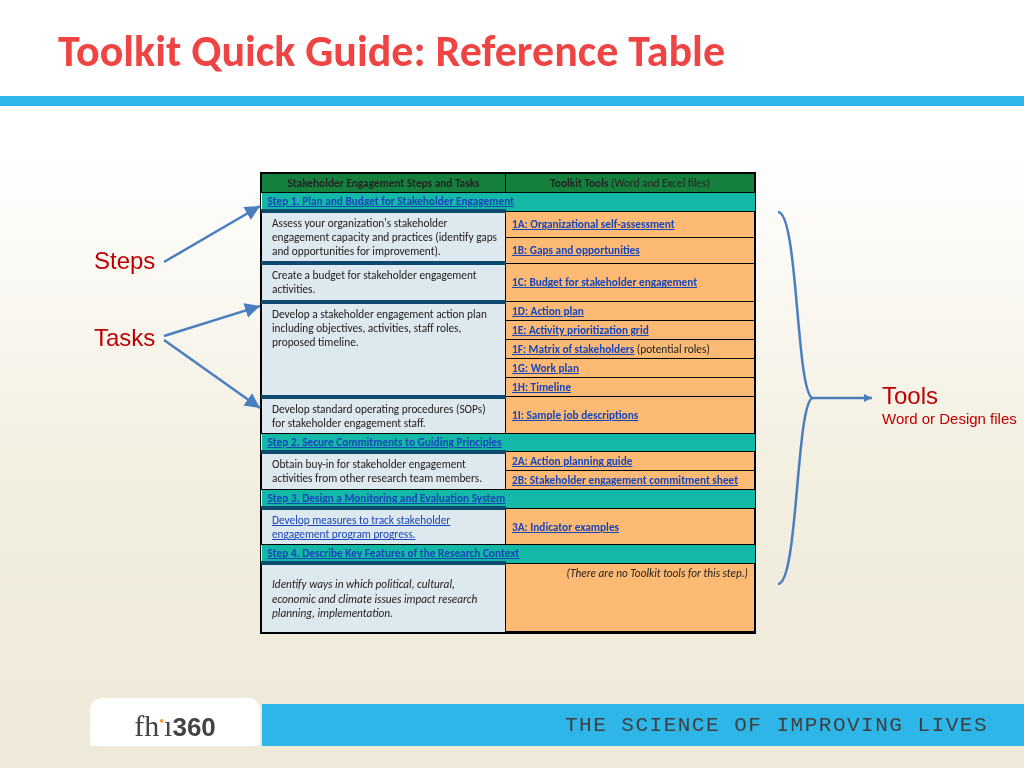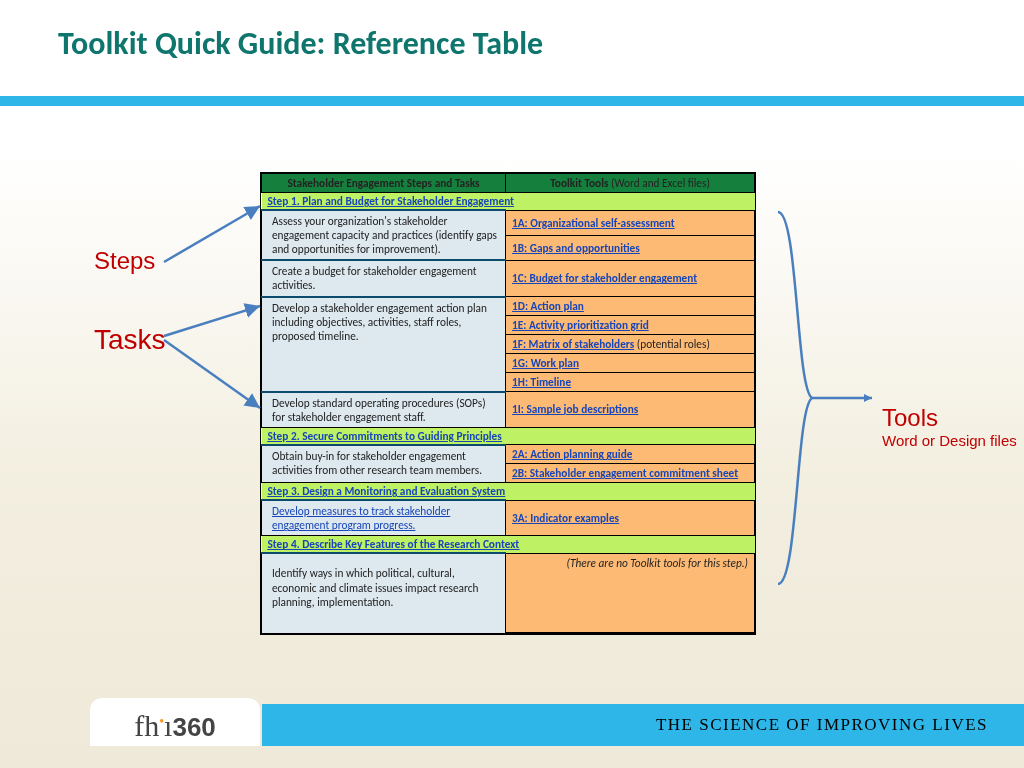--- a/index.html
+++ b/index.html
@@ -1,50 +1,50 @@
 <!DOCTYPE html>
 <html><head>
 <meta charset="utf-8">
 <style>
   * { box-sizing: border-box; margin: 0; padding: 0; }
   html, body { width: 1024px; height: 768px; font-family: Calibri, Arial, sans-serif; overflow: hidden; }
   body { background: linear-gradient(180deg, #ffffff 0%, #ffffff 20%, #f3efe1 60%, #eee9d8 100%); position: relative; }
 
-  .title { position: absolute; left: 58px; top: 24px; font-size: 32px; font-weight: 700; color: #0f766e; }
+  .title { position: absolute; left: 58px; top: 24px; font-size: 44px; font-weight: 700; color: #ef4444; }
   .blue-rule { position: absolute; left: 0; top: 96px; width: 1024px; height: 10px; background: #2eb6e8; }
 
   .content { position: absolute; left: 260px; top: 172px; width: 496px; border: 1.5px solid #000; border-bottom: 2px solid #000; }
 
   table.ref { width: 100%; border-collapse: collapse; font-size: 11.3px; color: #222; }
   table.ref th { background: #15803d; border: 1px solid #000; border-top: 1.5px solid #000; font-weight: 700; padding: 2px 4px; text-align: center; }
   table.ref th .sub { font-weight: 400; }
 
-  .step-hdr { background: #bef264; border-top: 1.5px solid #000; border-bottom: 1.5px solid #000; text-decoration: underline; }
+  .step-hdr { background: #14b8a6; border-top: 1.5px solid #000; border-bottom: 1.5px solid #000; text-decoration: underline; }
   .step-hdr td { padding: 1px 6px; }
   .step-link { color: #1846b8; font-weight: 700; text-decoration: underline; }
 
-  td.task { background: #dde8ef; border-left: 1px solid #000; border-right: 1px solid #000; border-top: 2px solid #0c4a6e; padding: 3px 8px 3px 10px; vertical-align: top; line-height: 1.25; }
+  td.task { background: #dde8ef; border-left: 1px solid #000; border-right: 1px solid #000; border-top: 4px solid #0c4a6e; padding: 3px 8px 3px 10px; vertical-align: top; line-height: 1.25; }
   td.tool { background: #fdba74; border-right: 1px solid #000; border-top: 1px solid #000; border-bottom: 1px solid #000; padding: 2px 6px; vertical-align: middle; }
   td.tool .tlink { color: #1846b8; font-weight: 700; text-decoration: underline; }
   td.tool .tnote { font-weight: 400; color: #222; }
   td.tool.italic { font-style: italic; font-weight: 400; }
 
   .anno { position: absolute; color: #c00000; }
   .anno-steps { left: 94px; top: 247px; font-size: 24px; font-family: Arial, sans-serif; }
-  .anno-tasks { left: 94px; top: 324px; font-size: 28px; font-family: Arial, sans-serif; }
+  .anno-tasks { left: 94px; top: 324px; font-size: 24px; font-family: Arial, sans-serif; }
   .anno-tools { left: 882px; top: 384px; }
-  .anno-tools .t1 { font-size: 24px; font-family: Arial, sans-serif; line-height: 1; margin-top: 22px; }
+  .anno-tools .t1 { font-size: 24px; font-family: Arial, sans-serif; line-height: 1; }
   .anno-tools .t2 { font-size: 15px; font-family: Arial, sans-serif; line-height: 1.15; margin-top: 2px; }
 
   svg.arrow { position: absolute; overflow: visible; }
 
   .brace { position: absolute; }
 
   .footer-bar { position: absolute; left: 262px; bottom: 22px; right: 0; height: 42px; background: #2eb6e8; display: flex; align-items: center; justify-content: flex-end; padding-right: 36px; }
-  .footer-bar .tag { color: #000000; font-family: Liberation Serif, serif; font-size: 17px; letter-spacing: 1.5px; }
+  .footer-bar .tag { color: #404040; font-family: Liberation Mono, monospace; font-size: 21px; letter-spacing: 1.5px; }
   .logo-wrap { position: absolute; left: 90px; bottom: 22px; width: 170px; height: 48px; background: #fff; border-top-left-radius: 12px; border-top-right-radius: 12px; display: flex; align-items: center; justify-content: center; }
   .logo { font-family: Georgia, serif; font-size: 30px; font-weight: 400; color: #444; margin-top: 8px; }
   .logo .dot { color: #f6921e; display: inline-block; transform: translateY(-10px); font-size: 14px; }
   .logo .n360 { font-family: Arial, sans-serif; font-size: 26px; font-weight: 700; color: #444; }
 </style>
 </head>
 <body>
 
 <div class="title">Toolkit Quick Guide:  Reference Table</div>
 <div class="blue-rule"></div>
@@ -112,21 +112,21 @@
           <td colspan="2"><span class="step-link">Step 3. Design a Monitoring and Evaluation System</span></td>
         </tr>
         <tr>
           <td class="task" rowspan="1"><span style="color: rgb(24, 70, 184); text-decoration: underline;">Develop measures to track stakeholder engagement program progress.</span></td>
           <td class="tool"><span class="tlink">3A: Indicator examples</span></td>
         </tr>
         <tr class="step-hdr">
           <td colspan="2"><span class="step-link">Step 4. Describe Key Features of the Research Context</span></td>
         </tr>
         <tr>
-          <td class="task" rowspan="1" style="padding-top: 12px; padding-bottom: 24px;">Identify ways in which political, cultural, economic and climate issues impact research planning, implementation.</td>
+          <td class="task" rowspan="1" style="padding-top: 12px; padding-bottom: 12px; font-style: italic;">Identify ways in which political, cultural, economic and climate issues impact research planning, implementation.</td>
           <td class="tool italic" style="vertical-align: top; height: 50px; text-align: right;">(There are no Toolkit tools for this step.)</td>
         </tr>
       </tbody>
   </table>
 </div>
 
 <div class="anno anno-steps">Steps</div>
 <div class="anno anno-tasks">Tasks</div>
 <div class="anno anno-tools">
   <div class="t1">Tools</div>

